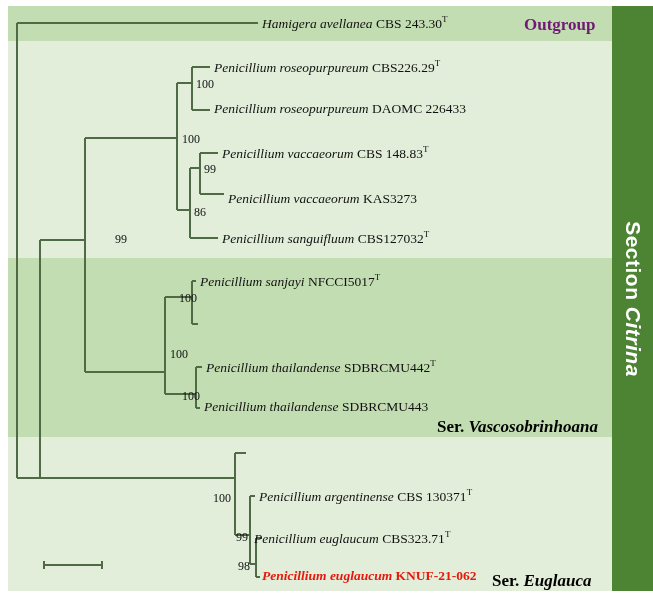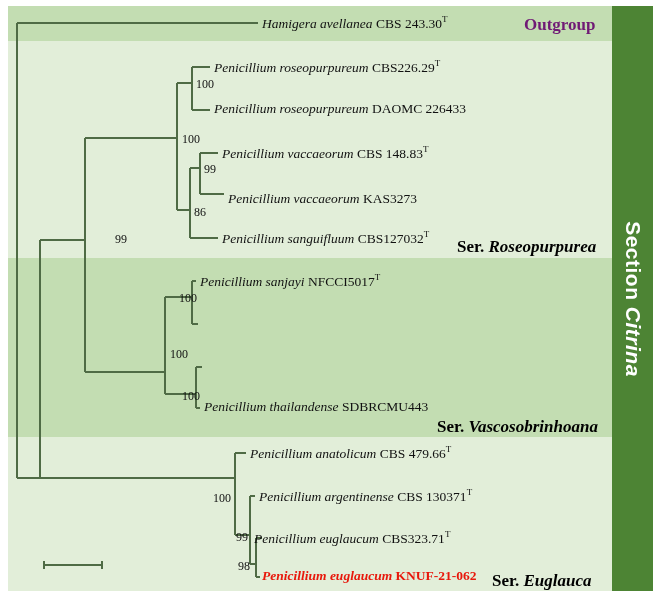--- a/index.html
+++ b/index.html
@@ -155,32 +155,28 @@
   <div class="bs" style="left:236px;top:531px;">99</div>
   <div class="bs" style="left:238px;top:560px;text-align:center;">98</div>
 
   <div class="taxon" style="left: 262px; top: 15px;"><span class="sp">Hamigera avellanea</span><span class="st"> CBS 243.30</span><span class="tt">T</span></div>
   <div class="taxon" style="left: 214px; top: 59px;"><span class="sp">Penicillium roseopurpureum</span><span class="st"> CBS226.29</span><span class="tt">T</span></div>
   <div class="taxon" style="left: 214px; top: 102px;"><span class="sp">Penicillium roseopurpureum</span><span class="st"> DAOMC 226433</span></div>
   <div class="taxon" style="left: 222px; top: 145px;"><span class="sp">Penicillium vaccaeorum</span><span class="st"> CBS 148.83</span><span class="tt">T</span></div>
   <div class="taxon" style="left: 228px; top: 192px;"><span class="sp">Penicillium vaccaeorum</span><span class="st"> KAS3273</span></div>
   <div class="taxon" style="left: 222px; top: 230px;"><span class="sp">Penicillium sanguifluum</span><span class="st"> CBS127032</span><span class="tt">T</span></div>
   <div class="taxon" style="left: 200px; top: 273px;"><span class="sp">Penicillium sanjayi</span><span class="st"> NFCCI5017</span><span class="tt">T</span></div>
+  <div class="taxon" style="left: 206px; top: 359px;"><span class="sp">Penicillium thailandense</span><span class="st"> SDBRCMU442</span><span class="tt">T</span></div>
   <div class="taxon" style="left: 204px; top: 400px;"><span class="sp">Penicillium thailandense</span><span class="st"> SDBRCMU443</span></div>
-  <div class="taxon" style="left: 250px; top: 445px;"><span class="sp">Penicillium anatolicum</span><span class="st"> CBS 479.66</span><span class="tt">T</span></div>
   <div class="taxon" style="left: 259px; top: 488px;"><span class="sp">Penicillium argentinense</span><span class="st"> CBS 130371</span><span class="tt">T</span></div>
   <div class="taxon" style="left: 254px; top: 530px;"><span class="sp">Penicillium euglaucum</span><span class="st"> CBS323.71</span><span class="tt">T</span></div>
   <div class="taxon hl" style="left: 262px; top: 569px;"><span class="sp">Penicillium euglaucum</span><span class="st"> KNUF-21-062</span></div>
 
   <div class="outgrp" style="left:524px;top:16px;">Outgroup</div>
 
-  <div class="ser" style="left:457px;top:238px;">
-    <span>Ser.</span>
-    <span class="ital">Roseopurpurea</span>
-  </div>
 
   <div class="ser" style="left:437px;top:418px;">
     <span>Ser.</span>
     <span class="ital">Vascosobrinhoana</span>
   </div>
 
   <div class="ser" style="left:492px;top:572px;">
     <span>Ser.</span>
     <span class="ital">Euglauca</span>
   </div>

